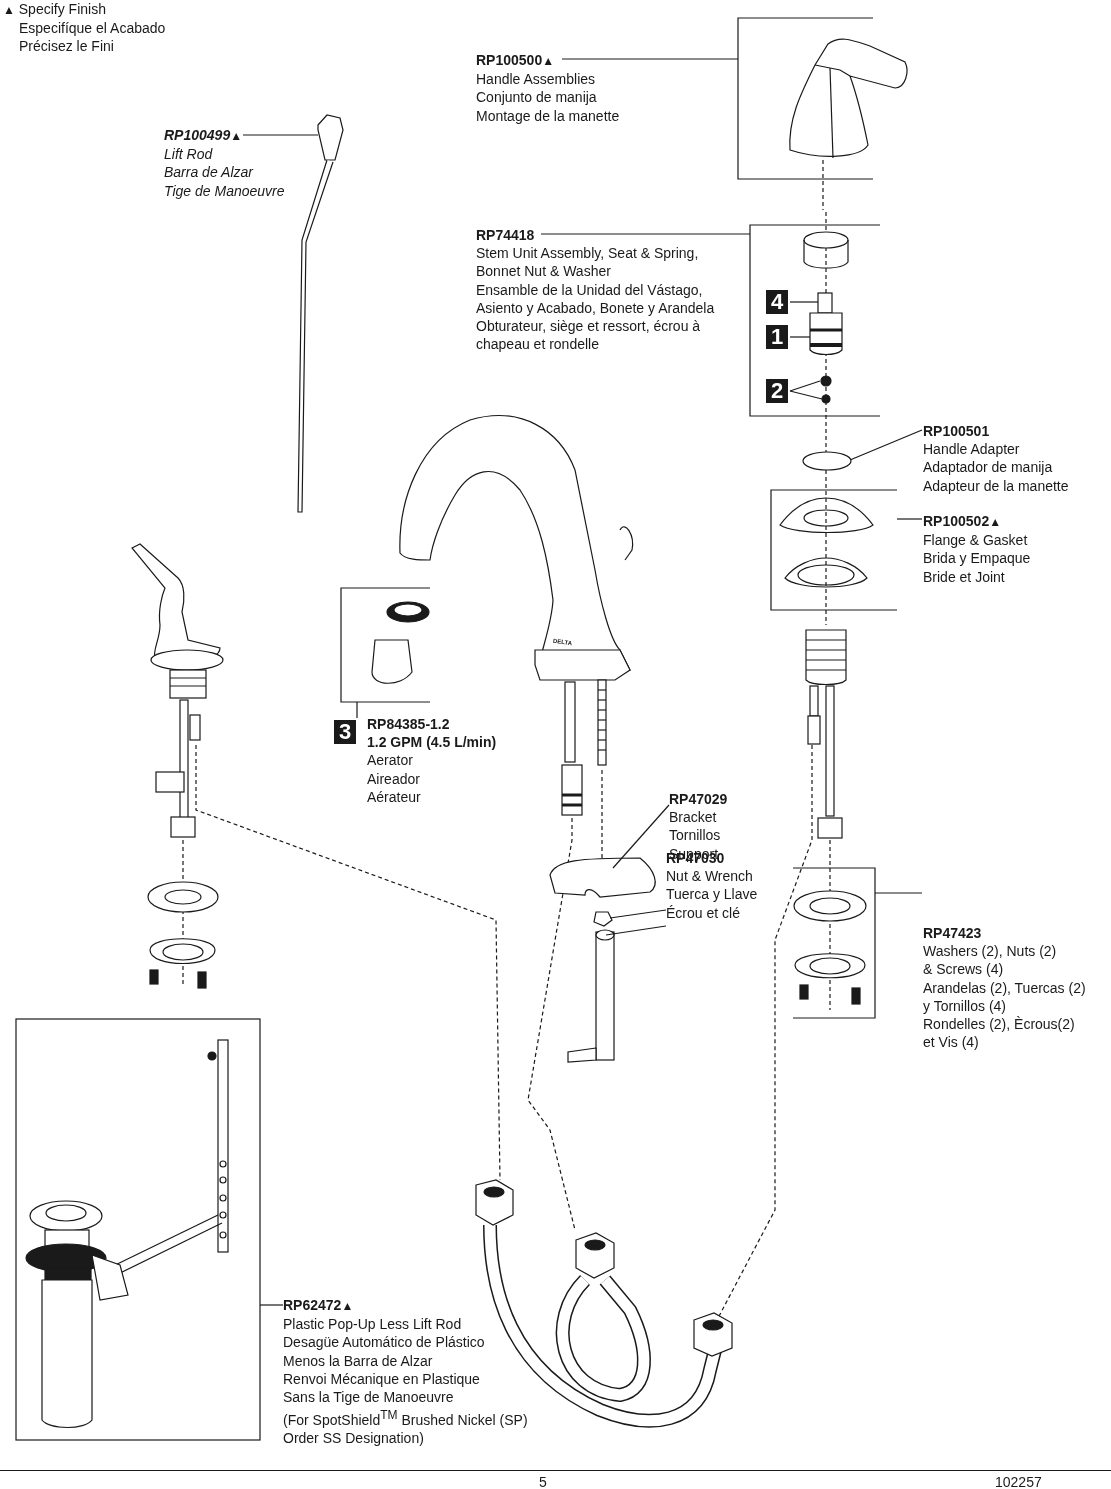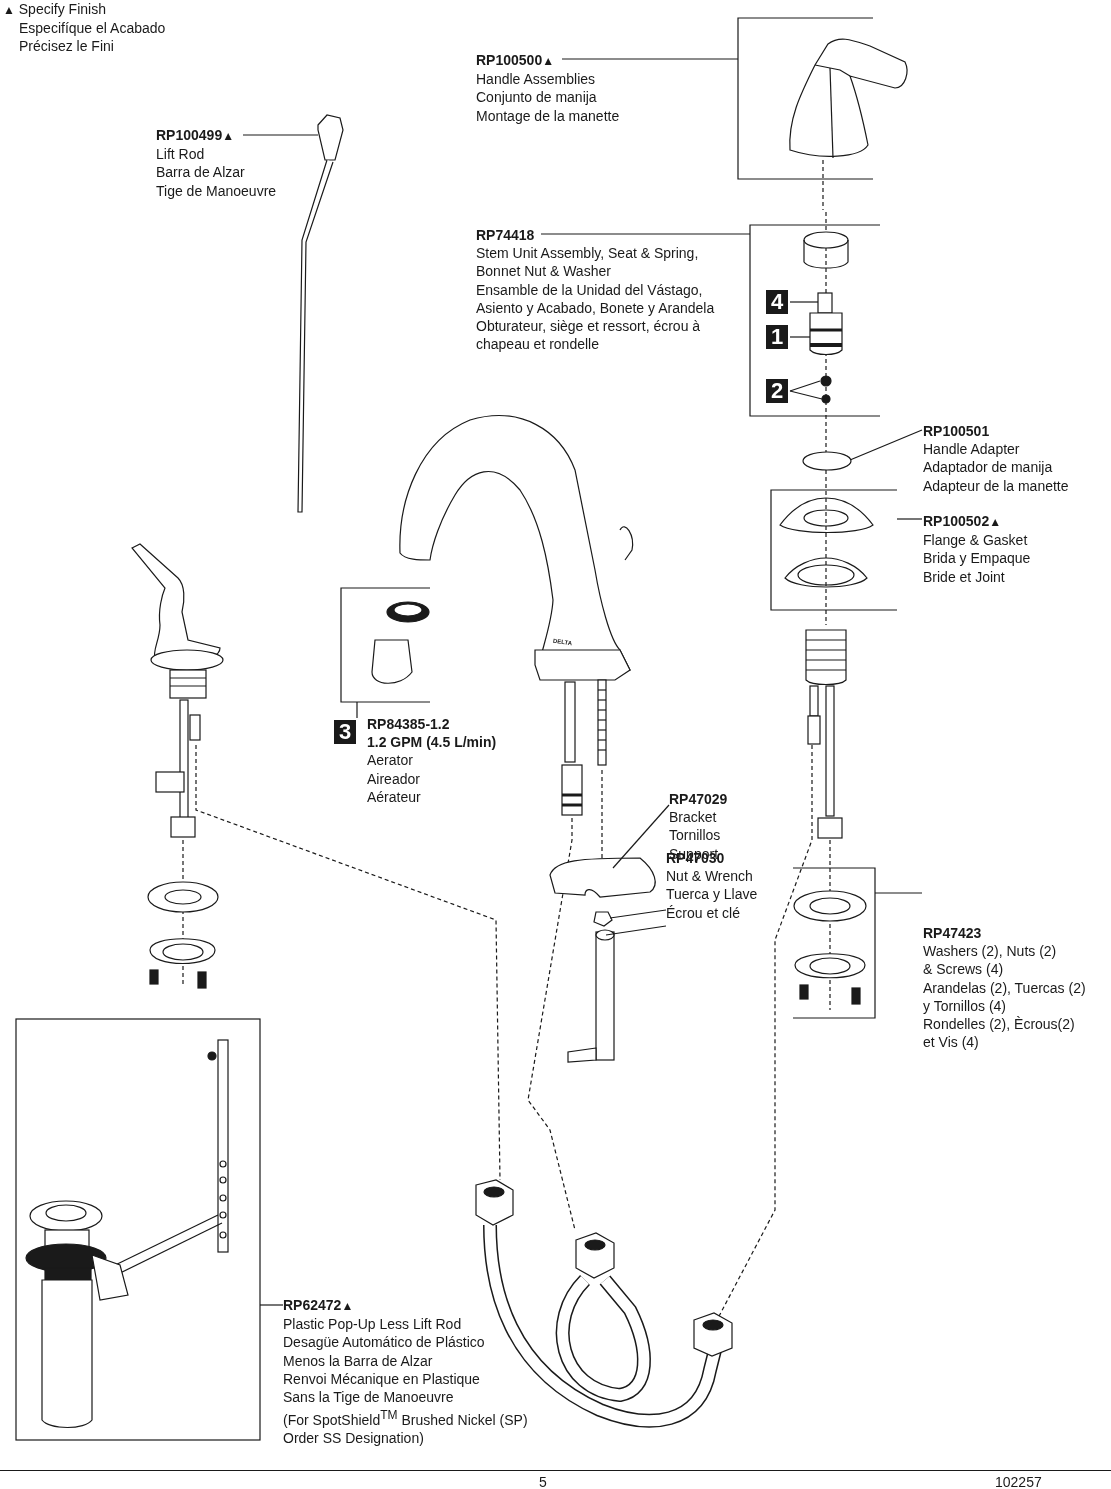--- a/index.html
+++ b/index.html
@@ -183,21 +183,21 @@
 </svg>
 
 <div class="lbl" style="left:553px;top:633px;font-size:6px;font-weight:bold;transform:rotate(8deg);">DELTA</div>
 
 <div class="lbl" style="left:3px;top:0px;">
   <span class="ln"><span class="tri">▲</span> <span>Specify Finish</span></span>
   <span class="ln" style="padding-left:16px;">Especifíque el Acabado</span>
   <span class="ln" style="padding-left:16px;">Précisez le Fini</span>
 </div>
 
-<div class="lbl" style="left:156px;top:126px;">
+<div class="lbl" style="left:164px;top:126px;font-style:italic;">
   <span class="pn"><span>RP100499</span><span class="tri">▲</span></span>
   <span class="ln">Lift Rod</span>
   <span class="ln">Barra de Alzar</span>
   <span class="ln">Tige de Manoeuvre</span>
 </div>
 
 <div class="lbl" style="left:476px;top:51px;">
   <span class="pn"><span>RP100500</span><span class="tri">▲</span></span>
   <span class="ln">Handle Assemblies</span>
   <span class="ln">Conjunto de manija</span>

